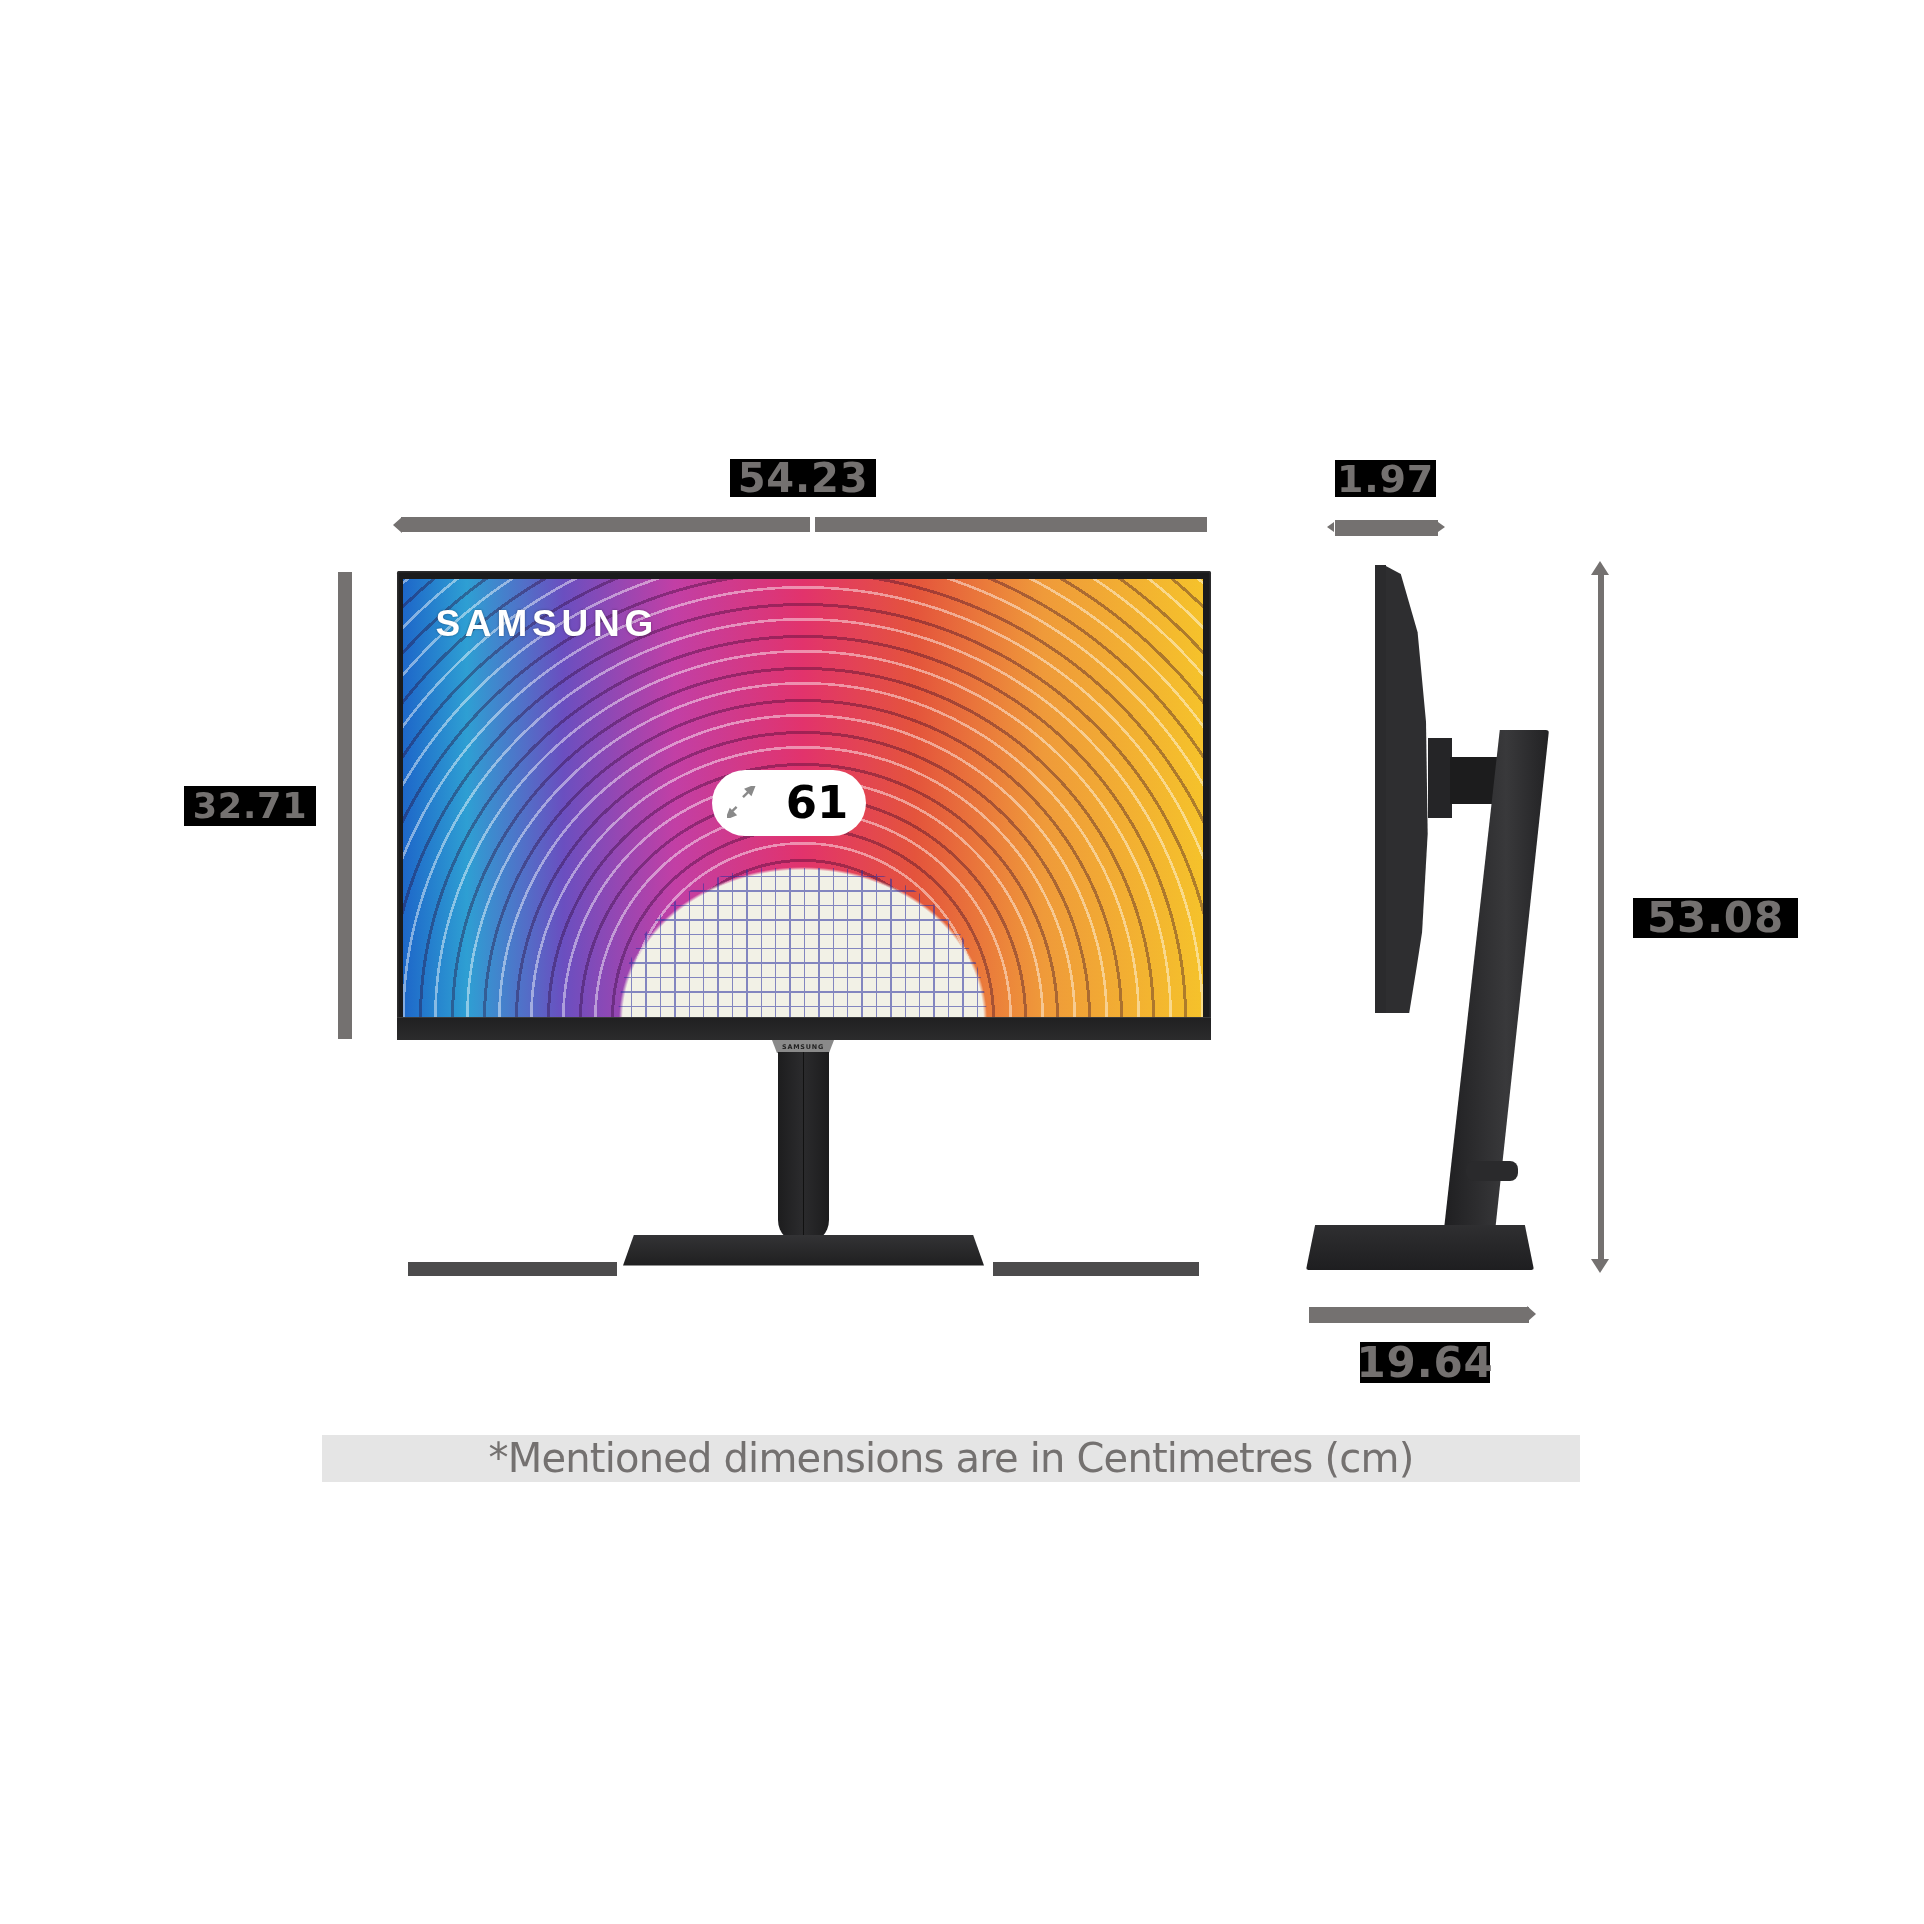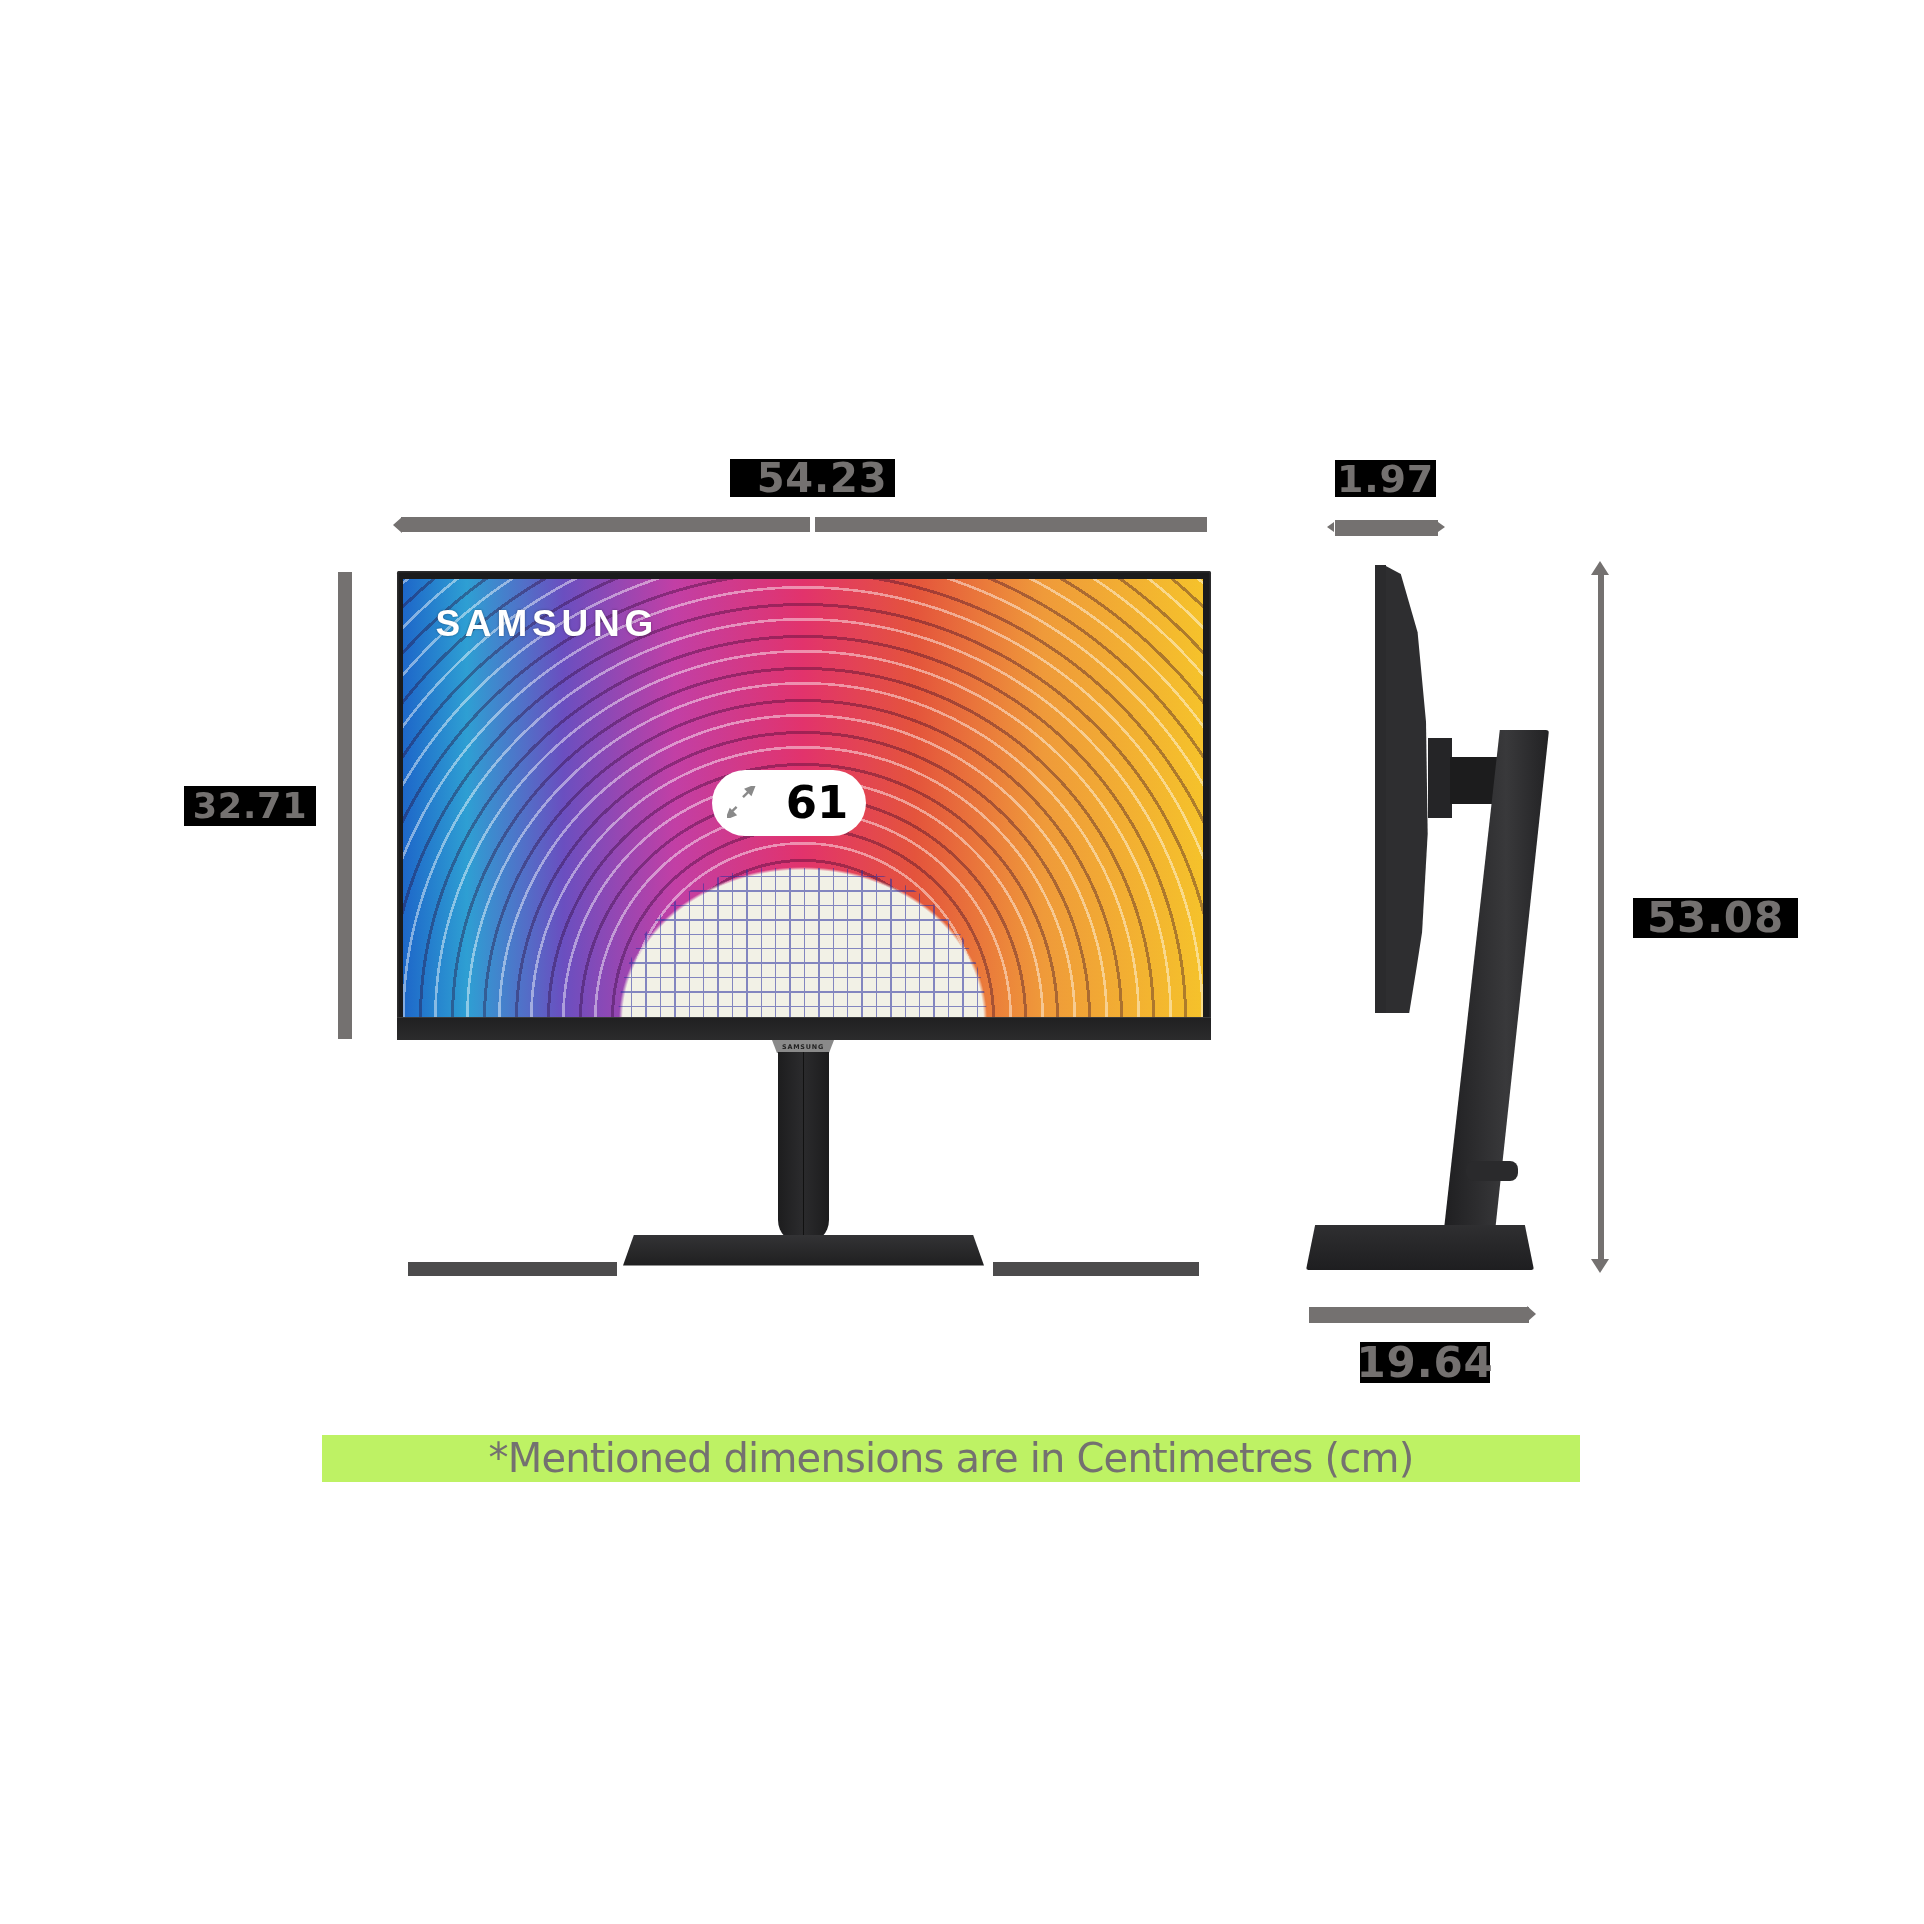--- a/index.html
+++ b/index.html
@@ -31,26 +31,26 @@
   .neck{position:absolute;left:778px;top:1052px;width:51px;height:192px;background:linear-gradient(90deg,#1d1d1e,#2b2b2d 48%,#111 50%,#2a2a2c 52%,#1c1c1d);border-radius:0 0 24px 24px;}
   .base{position:absolute;left:623px;top:1235px;width:361px;height:30.5px;background:linear-gradient(#333335,#1f1f20);clip-path:polygon(3% 0,97% 0,100% 100%,0 100%);}
   .grey-bar{position:absolute;background:#4c4b4c;}
   .side-panel{position:absolute;left:1375px;top:565px;width:11.2px;height:448px;background:#2b2b2d;}
   .side-back{position:absolute;left:1384px;top:565px;width:56px;height:448px;background:#2e2e30;clip-path:polygon(0 0,30% 2%,60% 15%,75% 35%,78% 60%,68% 82%,58% 90%,45% 100%,0 100%);}
   .side-hinge{position:absolute;left:1428px;top:738px;width:24px;height:80px;background:#252527;}
   .side-arm{position:absolute;left:1450px;top:757px;width:51px;height:47px;background:#1c1c1d;}
   .side-col{position:absolute;left:1442px;top:730px;width:107px;height:517px;background:linear-gradient(90deg,#1e1e20,#39393b 60%,#222224);clip-path:polygon(54% 0,100% 0,48% 100%,0 100%);border-radius:3.2px;}
   .side-clamp{position:absolute;left:1466px;top:1161px;width:52px;height:20px;background:#2a2a2c;border-radius:8px;}
   .side-base{position:absolute;left:1306px;top:1225px;width:228px;height:45px;background:linear-gradient(#2f2f31,#1e1e20);clip-path:polygon(4% 0,96% 0,100% 100%,0 100%);border-radius:2.4px;}
-  .note{position:absolute;left:322px;top:1435px;width:1258px;height:47px;background:#bef264;color:#747170;font-size:40px;line-height:47px;white-space:nowrap;font-family:"DejaVu Sans",sans-serif;text-align:center;letter-spacing:-0.8px;}
+  .note{position:absolute;left:322px;top:1435px;width:1258px;height:47px;background:#e5e5e5;color:#747170;font-size:40px;line-height:47px;white-space:nowrap;font-family:"DejaVu Sans",sans-serif;text-align:center;letter-spacing:-0.8px;}
 </style>
 </head>
 <body>
 
-<div class="dim-text" style="left:730px;top:459px;width:146px;height:38px;font-size:40px;padding-left:19px;">54.23</div>
+<div class="dim-text" style="left:730px;top:459px;width:146px;height:38px;font-size:40px;">54.23</div>
 <div class="bar" style="left:401px;top:517px;width:806px;height:15.2px;"></div>
 <div class="abs" style="left:810px;top:513px;width:4.8px;height:23px;background:#fff;"></div>
 <div class="tip" style="left:393px;top:517px;border-top:8px solid transparent;border-bottom:8px solid transparent;border-right:9.6px solid #747170;"></div>
 
 <div class="bar" style="left:338px;top:572px;width:13.6px;height:467px;"></div>
 <div class="dim-text" style="left:184px;top:786px;width:132px;height:40px;font-size:35px;">32.71</div>
 
 <div class="monitor">
   <div class="screen">
     <div class="grid"></div>

